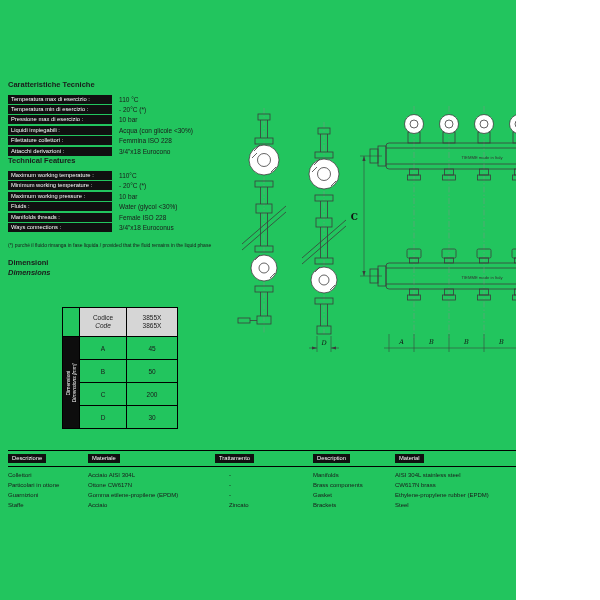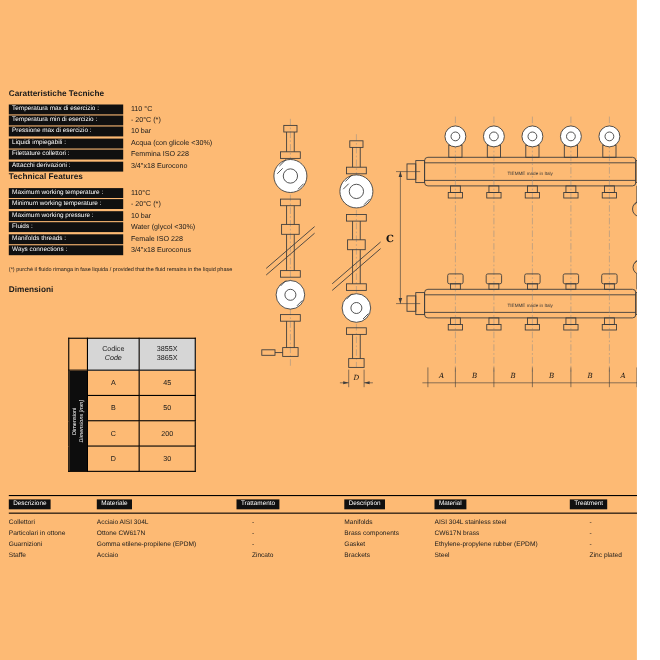--- a/index.html
+++ b/index.html
@@ -1,16 +1,16 @@
 <!DOCTYPE html>
 <html><head>
 <meta charset="utf-8">
 <style>
   html,body{margin:0;padding:0;background:#fff;}
-  .page{position:relative;width:579px;height:600px;background:#fdba74;overflow:hidden;
+  .page{position:relative;width:516px;height:600px;background:#22c55e;overflow:hidden;
         font-family:"Liberation Sans",sans-serif;color:#1a1a1a;}
   
   .specs{position:absolute;left:8px;top:80px;width:232px;}
   .sec-title{font-size:7.5px;font-weight:bold;margin:0 0 5px 0;}
   .sec-title.mt{}
   .spec-row{display:flex;align-items:center;height:10.4px;}
   .spec-label{display:inline-block;width:104px;box-sizing:border-box;background:#101010;color:#fff;
               font-size:5.8px;line-height:7px;padding:1px 3px;white-space:nowrap;overflow:hidden;}
   .spec-value{margin-left:7px;font-size:6.5px;white-space:nowrap;}
   .note{font-size:5px;margin:9px 0 0 0;white-space:nowrap;}
@@ -107,20 +107,21 @@
       <span class="spec-value">Female ISO 228</span>
     </div>
     <div class="spec-row">
       <span class="spec-label">Ways connections :</span>
       <span class="spec-value">3/4"x18 Euroconus</span>
     </div>
 
     <p class="note">(*) purché il fluido rimanga in fase liquida / provided that the fluid remains in the liquid phase</p>
 
     <div class="dim-head">Dimensioni</div>
+    <div class="dim-head it">Dimensions</div>
   </div>
 
   <table class="dim-table">
     <tbody>
         <tr class="hrow">
       <td class="c1"></td>
       <td class="c2 gray twoline">
         <span>Codice</span><br>
         <span class="it">Code</span>
       </td>

